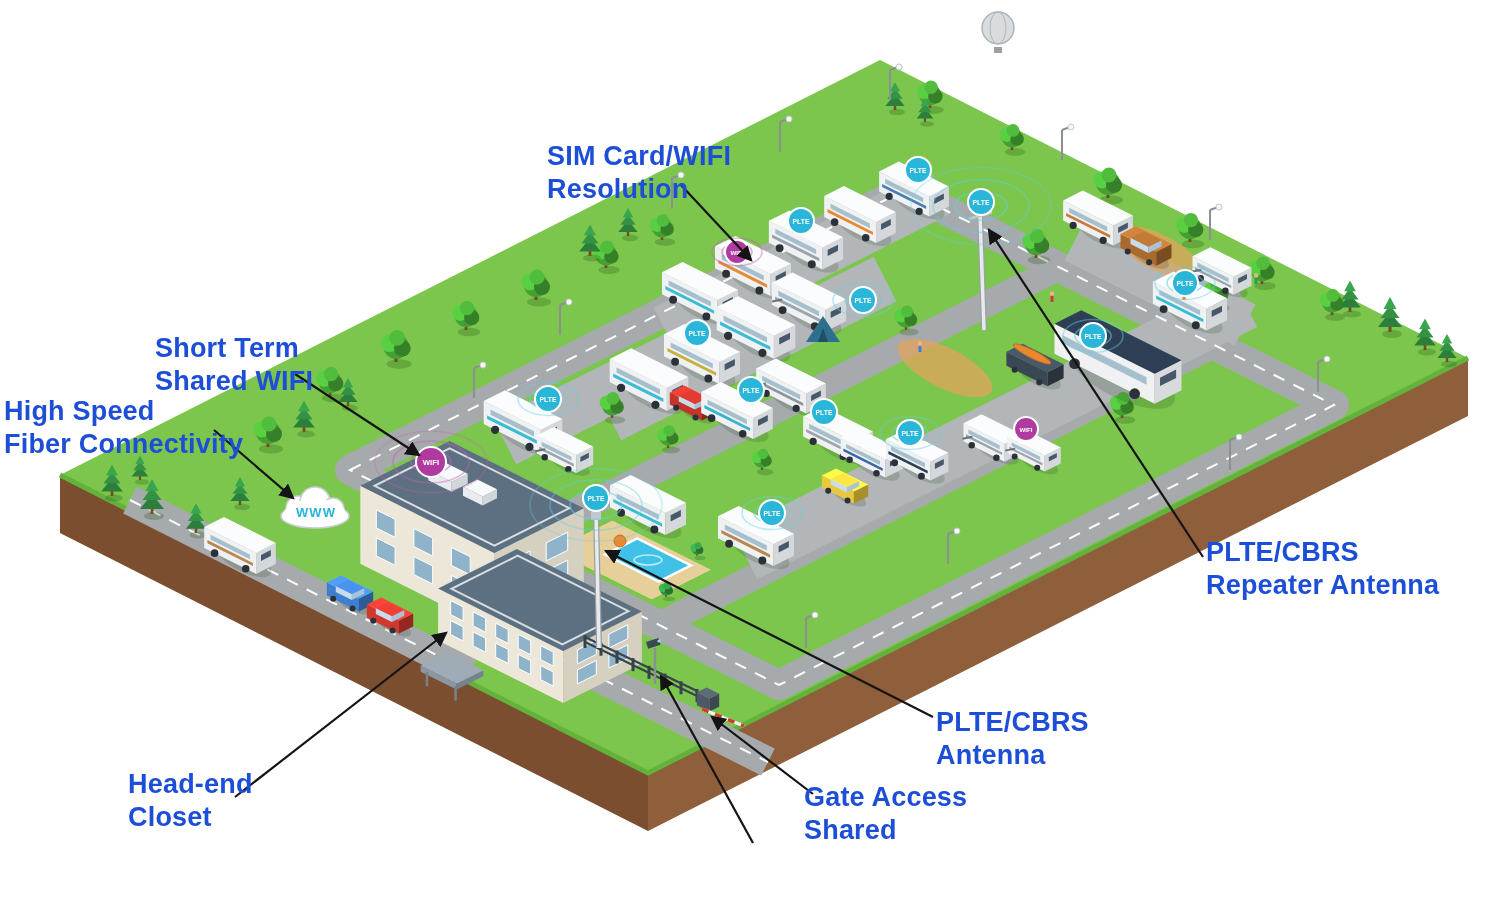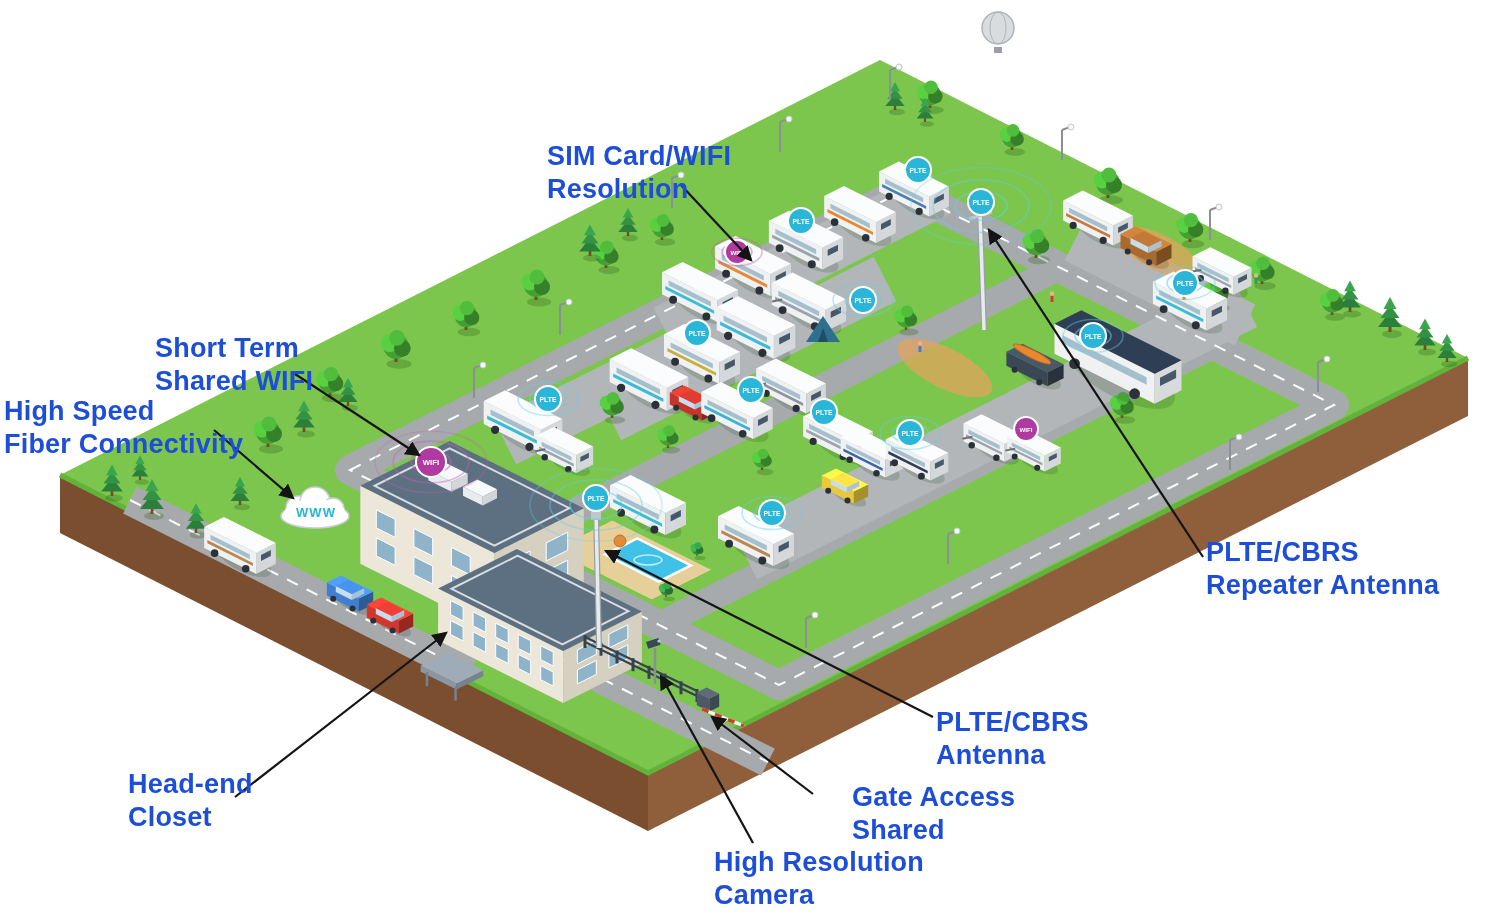--- a/index.html
+++ b/index.html
@@ -970,21 +970,17 @@
     <span>Closet</span>
   </div>
   <div class="lbl" style="left:1206px;top:536px">
     <span>PLTE/CBRS</span><br>
     <span>Repeater Antenna</span>
   </div>
   <div class="lbl" style="left:936px;top:706px">
     <span>PLTE/CBRS</span><br>
     <span>Antenna</span>
   </div>
-  <div class="lbl" style="left:852px;top:781px">
+  <div class="lbl" style="left:804px;top:781px">
     <span>Gate Access</span><br>
     <span>Shared</span>
-  </div>
-  <div class="lbl" style="left:714px;top:846px">
-    <span>High Resolution</span><br>
-    <span>Camera</span>
   </div>
 </div>
 
 </body></html>

